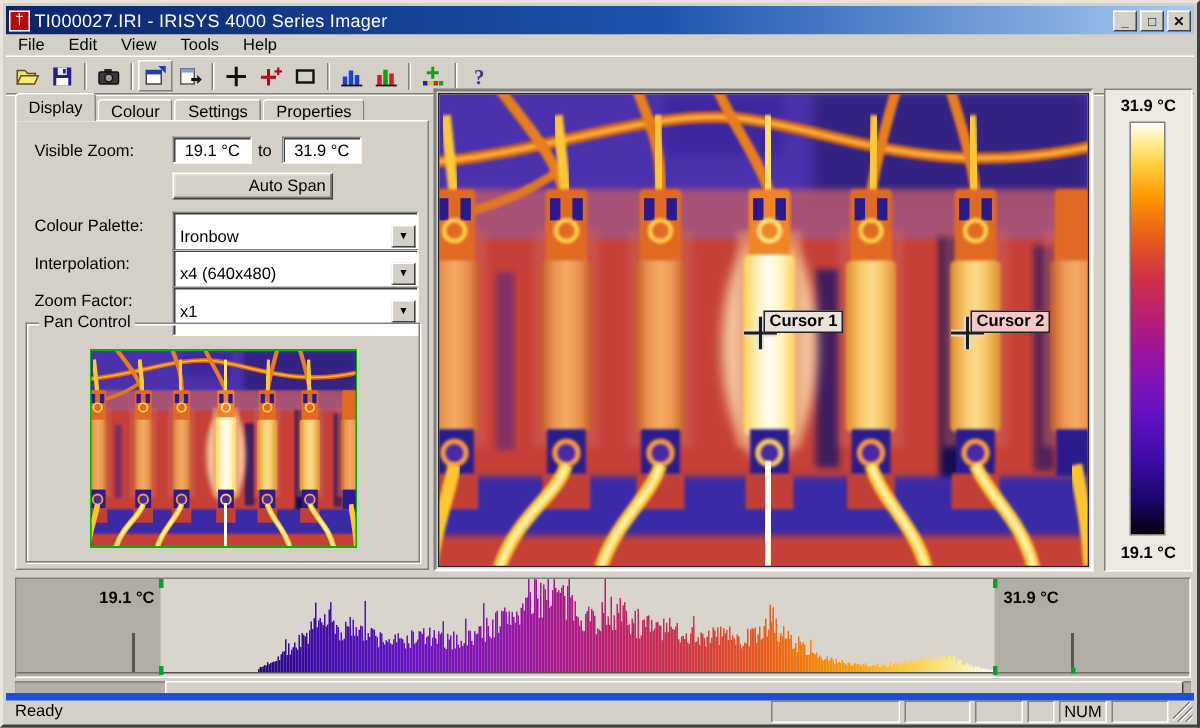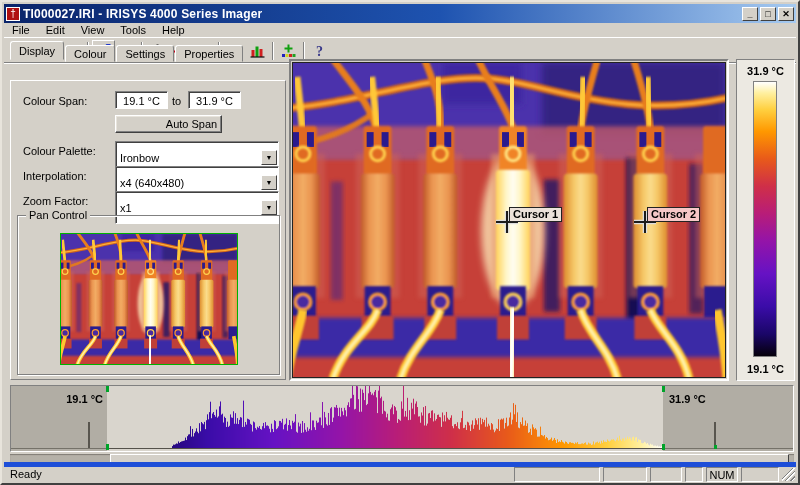--- a/index.html
+++ b/index.html
@@ -5,34 +5,34 @@
   * { margin:0; padding:0; box-sizing:border-box; }
   html,body { width:800px; height:485px; background:#3a6ea5; font-family:"Liberation Sans",sans-serif; }
   #window { position:absolute; left:0; top:0; width:800px; height:485px; background:#d4d0c8;
             border:2px solid; border-color:#e8e4dc #404040 #404040 #e8e4dc; overflow:hidden; }
   
   .titlebar { position:absolute; left:2px; top:2px; right:2px; height:19px;
               background:linear-gradient(to right,#0a246a,#1e53b0 55%,#a6caf0);
               display:flex; align-items:center; padding:0 2px; }
   .title-icon { width:14px; height:14px; background:#b01010; border:1px solid #fff;
                 color:#fff; font-size:10px; line-height:12px; text-align:center; margin-right:3px; }
-  .title-text { color:#fff; font-size:12px; font-weight:bold; flex:1; white-space:nowrap; letter-spacing:.2px; }
+  .title-text { color:#fff; font-size:12px; font-weight:normal; flex:1; white-space:nowrap; letter-spacing:.2px; }
   .winbtn { width:16px; height:14px; background:#d4d0c8; border:1px solid; border-color:#fff #404040 #404040 #fff;
             font-size:9px; line-height:12px; text-align:center; margin-left:2px; font-weight:bold; color:#000; }
   
   .menubar { position:absolute; left:2px; top:21px; right:2px; height:15px; display:flex; align-items:center;
              border-bottom:1px solid #fff; background:#d4d0c8; }
   .menu-item { font-size:11px; padding:1px 8px; color:#000; }
   .toolbar { position:absolute; left:2px; top:37px; right:2px; height:24px; display:flex; align-items:center;
              padding-left:3px; background:#d4d0c8; border-bottom:1px solid #808080; box-shadow:0 1px 0 #fff; }
   .tbtn { width:23px; height:21px; display:flex; align-items:center; justify-content:center; }
   .tbtn.raised { border:1px solid; border-color:#fff #808080 #808080 #fff; }
   .tsep { width:2px; height:18px; margin:0 3px; border-left:1px solid #808080; border-right:1px solid #fff; }
   
-  .tabs { position:absolute; left:8px; top:43px; display:flex; align-items:flex-end; height:15px;text-align:center; }
+  .tabs { position:absolute; left:8px; top:64px; display:flex; align-items:flex-end; height:15px;text-align:center; }
   .tab { font-size:11px; padding:2px 8px 3px; background:#d4d0c8; border:1px solid; margin-right:1px;
          border-color:#fff #808080 #d4d0c8 #fff; border-radius:3px 3px 0 0; position:relative; top:2px; height:17px; }
   .tab.active { font-weight:normal; top:0; height:19px; z-index:5; padding-top:3px; }
   .tabpage { position:absolute; left:8px; top:78px; width:276px; height:300px; background:#d4d0c8;
              border:1px solid; border-color:#fff #808080 #808080 #fff; z-index:4; }
   .lbl { position:absolute; font-size:11px; color:#000; }
   .tbox { position:absolute; height:18px; background:#fff; border:1px solid; border-color:#808080 #fff #fff #808080;
           box-shadow:inset 1px 1px 0 #404040; font-size:11px; text-align:center; line-height:16px; padding-top:1px; }
   .btn { position:absolute; background:#d4d0c8; border:1px solid; border-color:#fff #404040 #404040 #fff;
          box-shadow:inset -1px -1px 0 #808080, inset 1px 1px 0 #e8e4dc; font-size:11px; text-align:center;padding-left:46px; }
@@ -343,21 +343,21 @@
   </div>
 
   <div class="tabs">
     <div class="tab active">Display</div>
     <div class="tab">Colour</div>
     <div class="tab">Settings</div>
     <div class="tab">Properties</div>
   </div>
 
   <div class="tabpage">
-    <span class="lbl" style="left:12px;top:14px">Colour Span:</span>
+    <span class="lbl" style="left:12px;top:14px">Visible Zoom:</span>
     <div class="tbox" style="left:104px;top:10px;width:53px">19.1 °C</div>
     <span class="lbl" style="left:161px;top:14px">to</span>
     <div class="tbox" style="left:177px;top:10px;width:53px">31.9 °C</div>
     <div class="btn" style="left:104px;top:34px;width:107px;height:18px;line-height:16px">Auto Span</div>
 
     <span class="lbl" style="left:12px;top:64px">Colour Palette:</span>
     <div class="combo" style="left:104px;top:60px;width:164px">
       <span class="val">Ironbow</span>
       <span class="arw">▼</span>
     </div>

